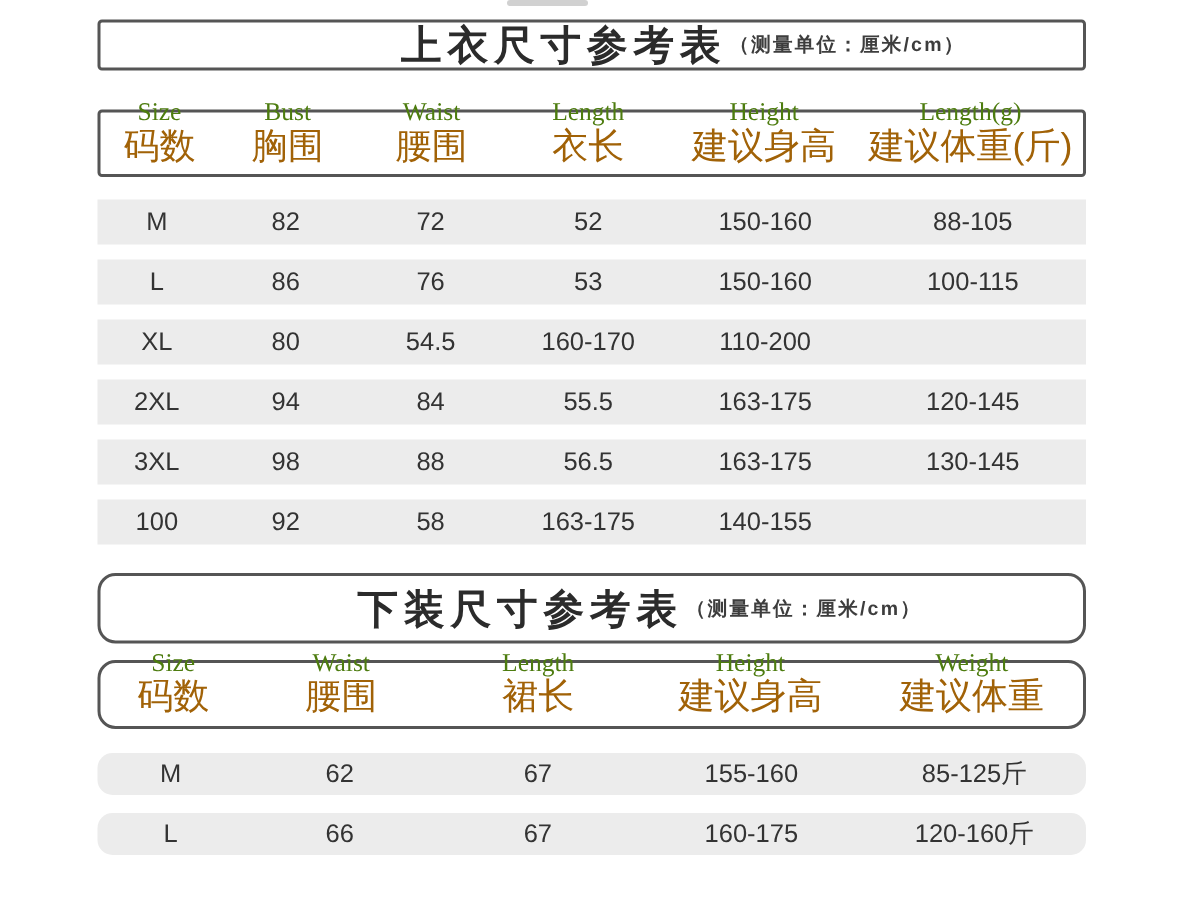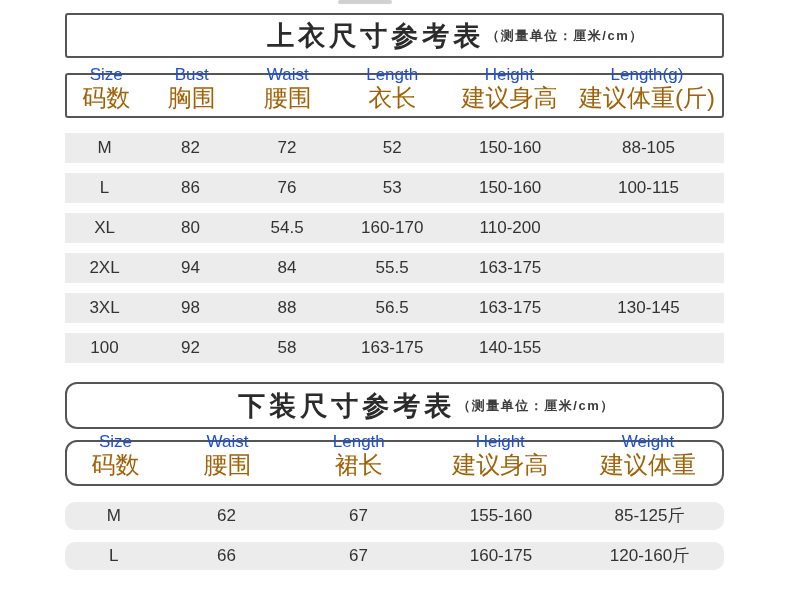--- a/index.html
+++ b/index.html
@@ -20,39 +20,39 @@
   .box {
     position: absolute;
     left: 65px; width: 659px;
     border: 2px solid #555555;
     background: #ffffff;
     box-sizing: border-box;
   }
   .title-box { display: flex; align-items: center; justify-content: center; }
   .title-box.sq { border-radius: 3px; }
   .title-box.rd { border-radius: 12px; }
-  .tb1 { top: 13px; height: 45px; padding-left: 122px; }
+  .tb1 { top: 13px; height: 34px; padding-left: 122px; }
   .tb2 { top: 382px; height: 47px; padding-left: 64px; }
   .table-title {
     font-size: 27px; font-weight: 800; letter-spacing: 4px;
     color: #2b2b2b; white-space: nowrap;
   }
   .unit-note {
     font-size: 13px; letter-spacing: 1.5px; color: #3d3d3d;
     margin-left: 2px; white-space: nowrap; font-weight: 700;
   }
   .header-box { overflow: visible; }
   .hb1 { top: 73px; height: 45px; border-radius: 3px; }
   .hb2 { top: 440px; height: 46px; border-radius: 12px; }
   .cols6 { display: grid; grid-template-columns: 12% 14.1% 15.2% 16.7% 19.1% 22.9%; }
   .cols5 { display: grid; grid-template-columns: 14.8% 19.4% 20.7% 22.5% 22.6%; }
   .hcell { text-align: center; }
   .hcell .en {
     display: block; margin-top: -10px; height: 20px; line-height: 20px;
-    font-size: 17px; color: #1d4ed8; font-weight: 500; white-space: nowrap;
+    font-size: 17px; color: #4d7c0f; font-weight: 500; white-space: nowrap; font-family: Liberation Serif, serif;
   }
   .hcell .zh {
     display: block; line-height: 26px; font-size: 24px;
     color: #a16207; font-weight: 400; white-space: nowrap;
   }
   .rows { position: absolute; left: 65px; width: 659px; display: flex; flex-direction: column; }
   .rows1 { top: 133px; gap: 10px; }
   .rows2 { top: 502px; gap: 12px; }
   .rowband { background: #ececec; }
   .rows1 .rowband { height: 30px; border-radius: 0; }
@@ -127,20 +127,21 @@
       <div class="cell">54.5</div>
       <div class="cell">160-170</div>
       <div class="cell">110-200</div>
     </div>
     <div class="rowband cols6">
       <div class="cell">2XL</div>
       <div class="cell">94</div>
       <div class="cell">84</div>
       <div class="cell">55.5</div>
       <div class="cell">163-175</div>
+      <div class="cell">120-145</div>
     </div>
     <div class="rowband cols6">
       <div class="cell">3XL</div>
       <div class="cell">98</div>
       <div class="cell">88</div>
       <div class="cell">56.5</div>
       <div class="cell">163-175</div>
       <div class="cell">130-145</div>
     </div>
     <div class="rowband cols6">

